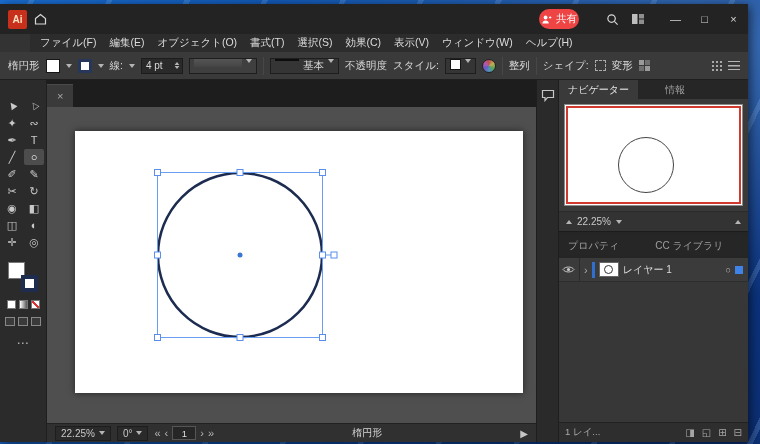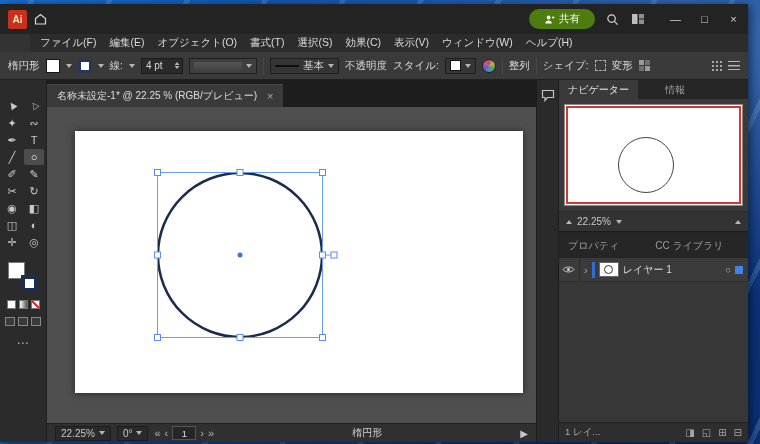--- a/index.html
+++ b/index.html
@@ -17,22 +17,22 @@
   .app { position:absolute; left:0; top:4px; width:748px; height:438px;
     display:flex; flex-direction:column; background:#333;
     box-shadow:2px 2px 10px rgba(0,0,0,.6); }
 
   
   .titlebar { height:30px; background:#232323; display:flex; align-items:center; flex:none; }
   .ai-logo { width:19px; height:19px; margin-left:8px; background:#c8301c; color:#ffe2c4;
     font-size:10px; font-weight:bold; display:flex; align-items:center; justify-content:center; border-radius:2px; }
   .tb-btn { width:26px; height:30px; display:flex; align-items:center; justify-content:center; }
   .tb-right { margin-left:auto; display:flex; align-items:center; height:30px; }
-  .share { height:20px; background:#4d7c0f; border-radius:10px; color:#fff; font-size:10.5px;
-    display:flex; align-items:center; gap:4px; padding:0 15px; margin-right:4px; }
+  .share { height:20px; background:#ef4444; border-radius:10px; color:#fff; font-size:10.5px;
+    display:flex; align-items:center; gap:4px; padding:0 2px; margin-right:20px; }
   .win-controls { display:flex; margin-left:10px; }
   .win-controls button { width:29px; height:30px; font-size:11px; color:#d8d8d8;
     display:flex; align-items:center; justify-content:center; }
 
   
   .menubar { height:18px; background:#2c2c2c; display:flex; align-items:center; gap:13px;
     padding-left:10px; font-size:10.5px; color:#dcdcdc; flex:none;margin-left:30px; }
   .menu-item { white-space:nowrap; }
 
   
@@ -43,21 +43,21 @@
   .swatch { width:14px; height:14px; background:#fff; border:1px solid #161616; flex:none; }
   .swatch.stroke { background:#fff; border:3px solid #27375c; }
   .cdown { width:0; height:0; border-left:3px solid transparent; border-right:3px solid transparent;
     border-top:4px solid #b5b5b5; flex:none; }
   .cup { width:0; height:0; border-left:3px solid transparent; border-right:3px solid transparent;
     border-bottom:4px solid #b5b5b5; flex:none; }
   .num-box { width:42px; height:16px; background:#2a2a2a; border:1px solid #1c1c1c;
     display:flex; align-items:center; padding:0 2px 0 4px; gap:2px; font-size:10px; }
   .num-box .stepper { margin-left:auto; display:flex; flex-direction:column; gap:1px; transform:scale(.8); }
   .dd-box { height:16px; background:#353535; border:1px solid #1e1e1e; display:flex;
-    align-items:center; gap:4px; padding:0 4px; }
+    align-items:flex-start; gap:4px; padding:0 4px; }
   .dd-disabled { width:68px; background:#3f3f3f; }
   .dd-disabled .bar { flex:1; height:8px; background:linear-gradient(#555,#444); }
   .stroke-line { width:24px; height:2px; background:#0d0d0d; }
   .recolor { width:14px; height:14px; border-radius:50%;
     background:conic-gradient(#c05050,#c0b050,#57a357,#5090c0,#6a5ac0,#b05ab0,#c05050);
     border:1px solid #222; }
   .shape-ico { width:11px; height:11px; border:1px dashed #aaa; }
   .xform-ico { width:11px; height:11px; flex:none;
     background:
       linear-gradient(#9a9a9a,#9a9a9a) 0 0/5px 5px no-repeat,
@@ -282,21 +282,20 @@
           <button></button>
           <button></button>
           <button></button>
         </div>
         <div class="tool-more">⋯</div>
       </div>
 
       <div class="docarea">
         <div class="tabstrip">
           <div class="doctab">
-            <span>名称未設定-1* @ 22.25 % (RGB/プレビュー)</span>
             <span class="tabclose">×</span>
           </div>
         </div>
         <div class="canvas">
           <div class="artboard">
             <svg viewBox="0 0 448 262">
               <circle cx="165" cy="124" r="82" fill="none" stroke="#1c2b50" stroke-width="2.5"></circle>
               <rect x="82.5" y="41.5" width="165" height="165" fill="none" stroke="#6a9ef2" stroke-width="1"></rect>
               <line x1="247.5" y1="124" x2="256" y2="124" stroke="#6a9ef2" stroke-width="1"></line>
               <g fill="#fff" stroke="#5b8def" stroke-width="1">

